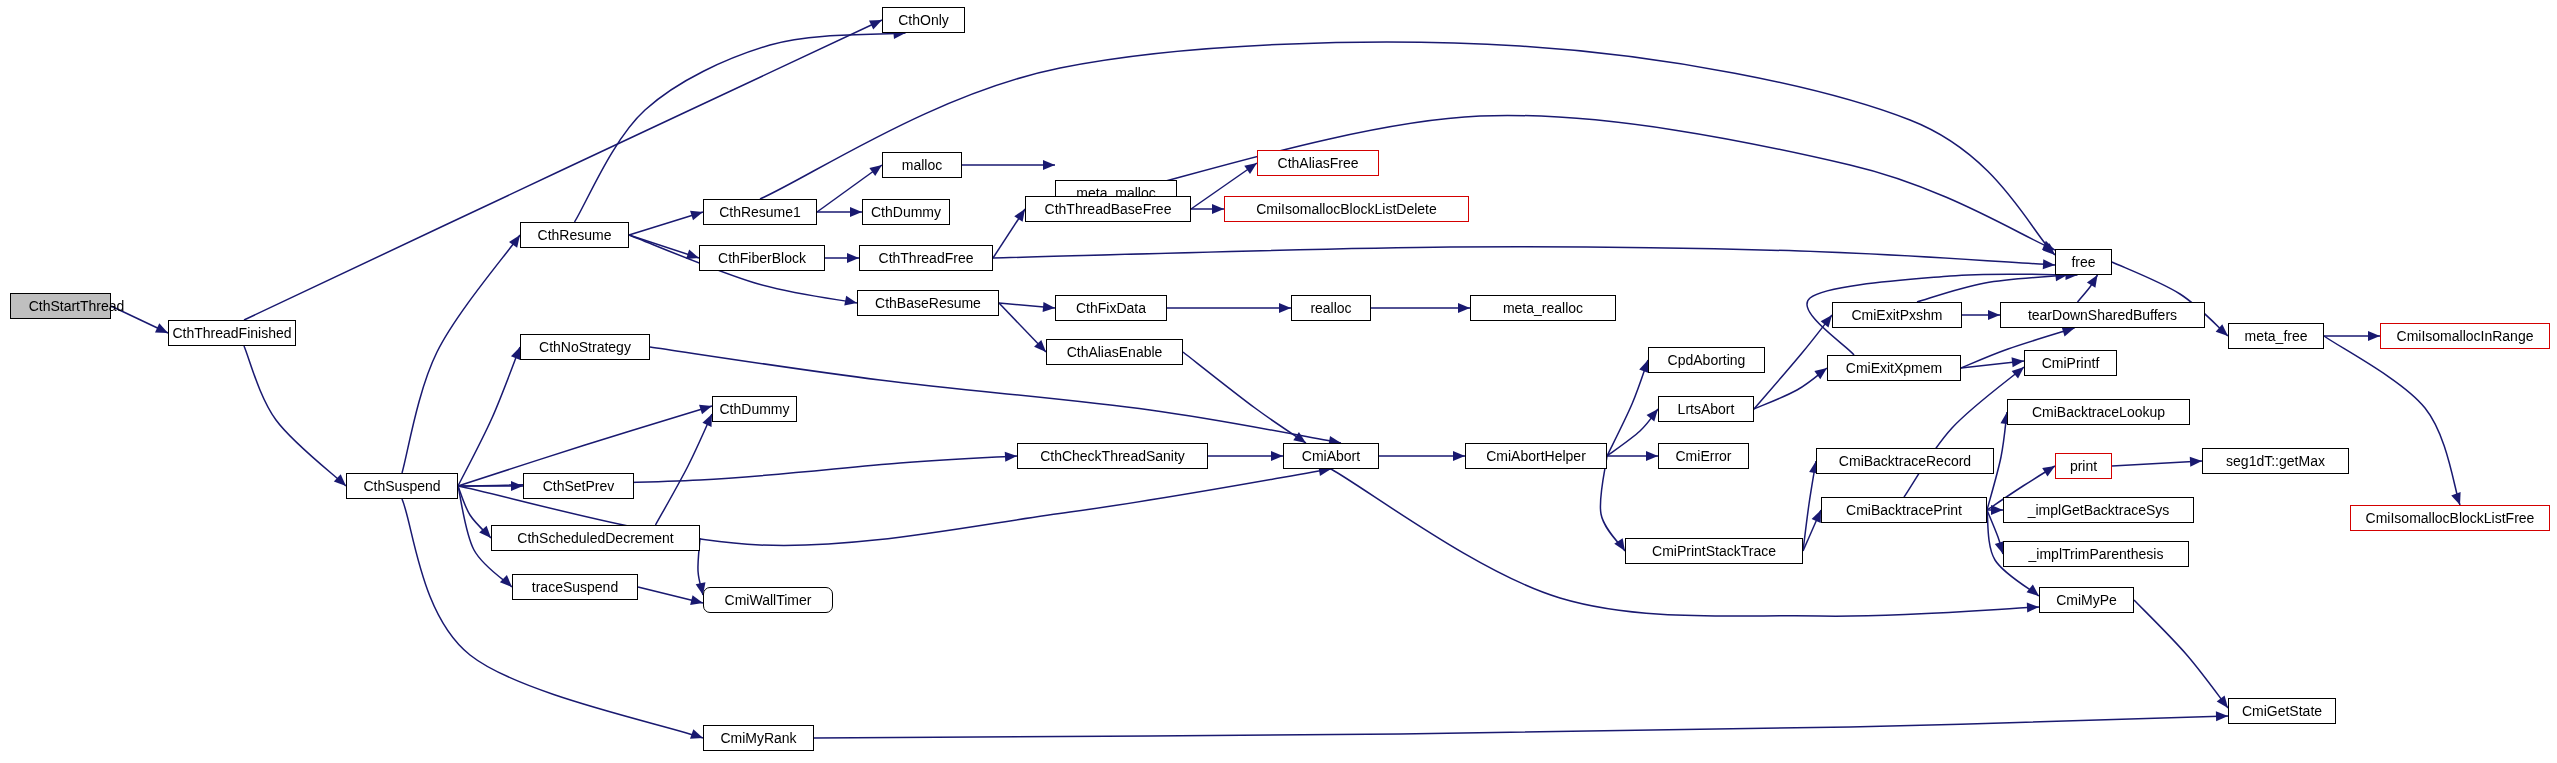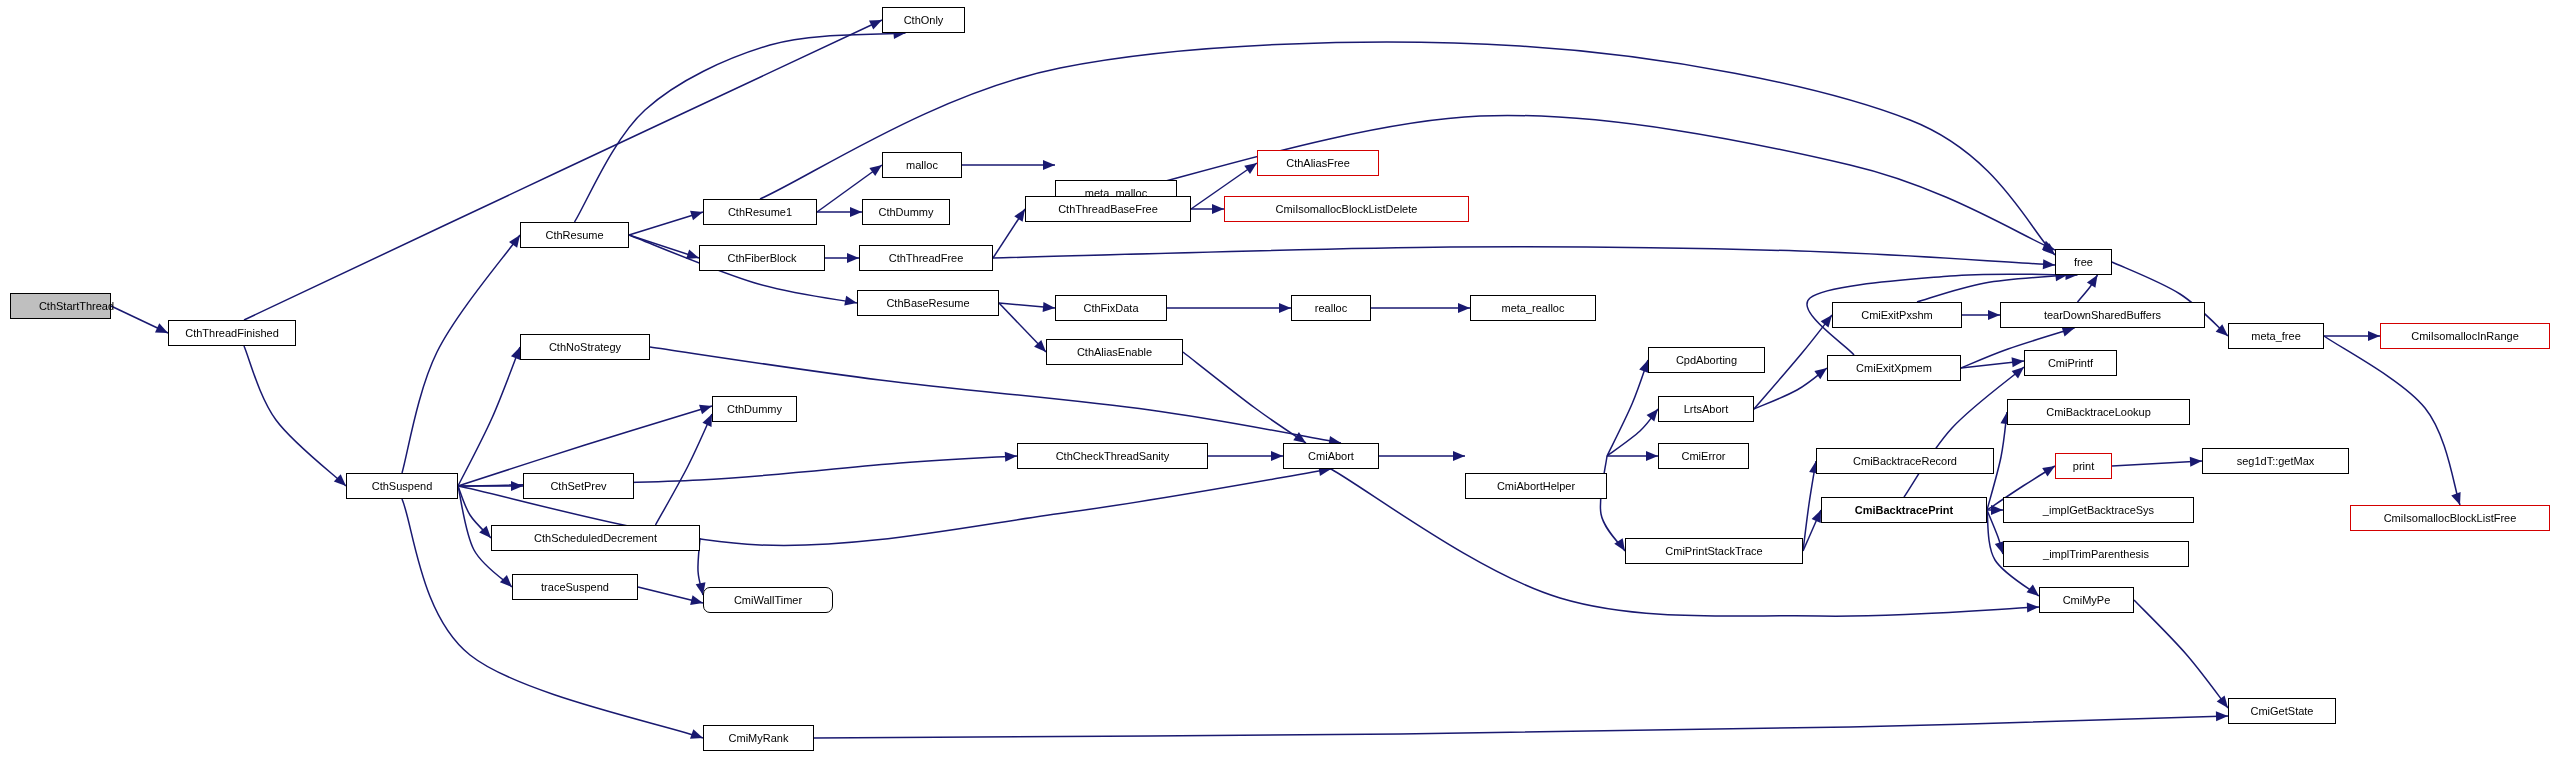--- a/index.html
+++ b/index.html
@@ -17,21 +17,21 @@
     width: 2557px;
     height: 763px;
     display: block;
   }
   .node {
     position: absolute;
     box-sizing: border-box;
     border: 1.5px solid var(--node-border, #000);
     background: var(--node-fill, #fff);
     color: var(--text, #000);
-    font-size: 11px;
+    font-size: 14px;
     line-height: 1;
     display: flex;
     align-items: center;
     justify-content: center;
     white-space: nowrap;
     cursor: pointer;
   }
   .node--root {
     background: var(--root-fill, #bfbfbf);
     cursor: default;
@@ -126,42 +126,42 @@
       <div class="node" style="left: 1055px; top: 152px; width: 122px; height: 26px; margin-top: 28px;">meta_malloc</div>
       <div class="node" style="left: 862px; top: 199px; width: 88px; height: 26px;">CthDummy</div>
       <div class="node" style="left: 699px; top: 245px; width: 126px; height: 26px;">CthFiberBlock</div>
       <div class="node" style="left: 859px; top: 245px; width: 134px; height: 26px;">CthThreadFree</div>
       <div class="node" style="left: 1025px; top: 196px; width: 166px; height: 26px;">CthThreadBaseFree</div>
       <div class="node node--external" style="left: 1257px; top: 150px; width: 122px; height: 26px;">CthAliasFree</div>
       <div class="node node--external" style="left: 1224px; top: 196px; width: 245px; height: 26px;">CmiIsomallocBlockListDelete</div>
       <div class="node" style="left: 857px; top: 290px; width: 142px; height: 26px;">CthBaseResume</div>
       <div class="node" style="left: 1055px; top: 295px; width: 112px; height: 26px;">CthFixData</div>
       <div class="node" style="left: 1291px; top: 295px; width: 80px; height: 26px;">realloc</div>
-      <div class="node" style="left: 1470px; top: 295px; width: 126px; height: 26px;">meta_realloc</div>
+      <div class="node" style="left: 1470px; top: 295px; width: 146px; height: 26px;">meta_realloc</div>
       <div class="node" style="left: 1046px; top: 339px; width: 137px; height: 26px;">CthAliasEnable</div>
       <div class="node" style="left: 520px; top: 334px; width: 130px; height: 26px;">CthNoStrategy</div>
       <div class="node" style="left: 712px; top: 396px; width: 85px; height: 26px;">CthDummy</div>
       <div class="node" style="left: 346px; top: 473px; width: 112px; height: 26px;">CthSuspend</div>
       <div class="node" style="left: 523px; top: 473px; width: 111px; height: 26px;">CthSetPrev</div>
       <div class="node" style="left: 491px; top: 525px; width: 209px; height: 26px;">CthScheduledDecrement</div>
       <div class="node" style="left: 512px; top: 574px; width: 126px; height: 26px;">traceSuspend</div>
       <div class="node" style="left: 703px; top: 587px; width: 130px; height: 26px; border-radius: 7px;">CmiWallTimer</div>
       <div class="node" style="left: 1017px; top: 443px; width: 191px; height: 26px;">CthCheckThreadSanity</div>
       <div class="node" style="left: 1283px; top: 443px; width: 96px; height: 26px;">CmiAbort</div>
-      <div class="node" style="left: 1465px; top: 443px; width: 142px; height: 26px; margin-top: 30px;">CmiAbortHelper</div>
+      <div class="node" style="left: 1465px; top: 443px; width: 142px; height: 26px;">CmiAbortHelper</div>
       <div class="node" style="left: 1648px; top: 347px; width: 117px; height: 26px;">CpdAborting</div>
       <div class="node" style="left: 1658px; top: 396px; width: 96px; height: 26px;">LrtsAbort</div>
       <div class="node" style="left: 1658px; top: 443px; width: 91px; height: 26px;">CmiError</div>
       <div class="node" style="left: 1832px; top: 302px; width: 130px; height: 26px;">CmiExitPxshm</div>
       <div class="node" style="left: 1827px; top: 355px; width: 134px; height: 26px; text-align: center;">CmiExitXpmem</div>
       <div class="node" style="left: 2000px; top: 302px; width: 205px; height: 26px;">tearDownSharedBuffers</div>
       <div class="node" style="left: 2024px; top: 350px; width: 93px; height: 26px;">CmiPrintf</div>
       <div class="node" style="left: 2055px; top: 249px; width: 57px; height: 26px;">free</div>
       <div class="node" style="left: 1816px; top: 448px; width: 178px; height: 26px;">CmiBacktraceRecord</div>
-      <div class="node" style="left: 1821px; top: 497px; width: 166px; height: 26px; font-weight: bold;">CmiBacktracePrint</div>
+      <div class="node" style="left: 1821px; top: 497px; width: 166px; height: 26px;">CmiBacktracePrint</div>
       <div class="node" style="left: 1625px; top: 538px; width: 178px; height: 26px;">CmiPrintStackTrace</div>
       <div class="node" style="left: 2007px; top: 399px; width: 183px; height: 26px;">CmiBacktraceLookup</div>
       <div class="node node--external" style="left: 2055px; top: 453px; width: 57px; height: 26px;">print</div>
       <div class="node" style="left: 2202px; top: 448px; width: 147px; height: 26px;">seg1dT::getMax</div>
       <div class="node" style="left: 2003px; top: 497px; width: 191px; height: 26px;">_implGetBacktraceSys</div>
       <div class="node" style="left: 2003px; top: 541px; width: 186px; height: 26px;">_implTrimParenthesis</div>
       <div class="node" style="left: 2039px; top: 587px; width: 95px; height: 26px;">CmiMyPe</div>
       <div class="node" style="left: 2228px; top: 323px; width: 96px; height: 26px;">meta_free</div>
       <div class="node node--external" style="left: 2380px; top: 323px; width: 170px; height: 26px;">CmiIsomallocInRange</div>
       <div class="node node--external" style="left: 2350px; top: 505px; width: 200px; height: 26px;">CmiIsomallocBlockListFree</div>

